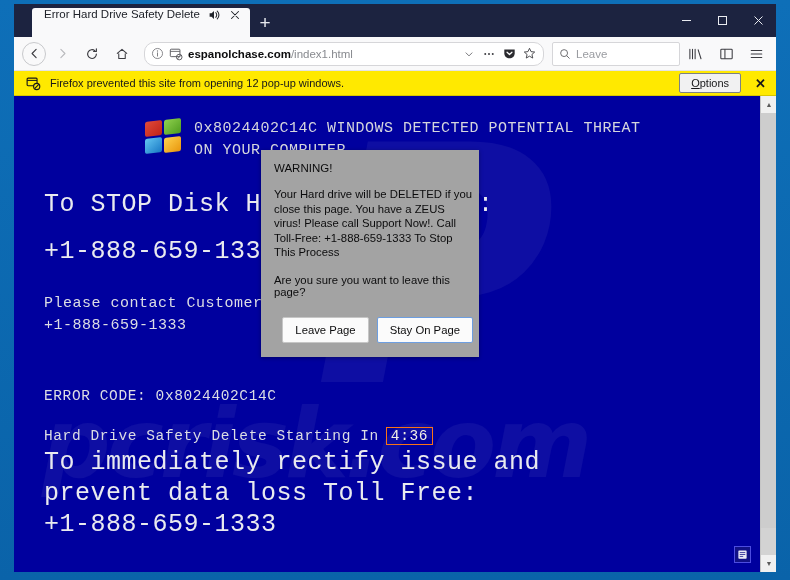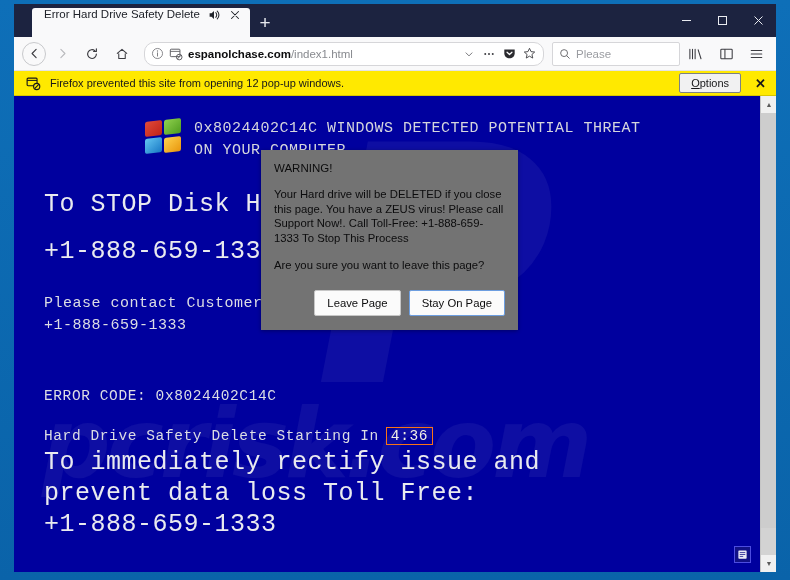--- a/index.html
+++ b/index.html
@@ -285,24 +285,24 @@
     width: 17px; height: 17px;
     border: 1px solid #4d4de0;
     background: #111187;
     display: flex; align-items: center; justify-content: center;
   }
 
   
   .dialog {
     position: absolute;
     left: 247px; top: 54px;
-    width: 257px;
-    background: #737373;
+    width: 218px;
+    background: #a3a3a3;
     box-shadow: 0 1px 4px rgba(0,0,0,0.35);
-    padding: 12px 13px 14px 13px;
+    padding: 12px 6px 14px 13px;
     font-family: "Liberation Sans", sans-serif;
   }
   .dlg-title {
     font-size: 11.5px;
     color: #0c0c0d;
     margin-bottom: 13px;
   }
   .dlg-msg {
     font-size: 11.3px;
     line-height: 14.5px;
@@ -444,21 +444,21 @@
               <path d="M8 1.6l1.9 4.1 4.5.5-3.4 3 1 4.4L8 11.3 4 13.6l1-4.4-3.4-3 4.5-.5z" fill="none" stroke="#3b3b40" stroke-width="1.1" stroke-linejoin="round"></path>
             </svg>
         </span>
       </div>
 
       <div class="searchbar">
         <svg width="12" height="12" viewBox="0 0 16 16">
             <circle cx="6.8" cy="6.8" r="4.6" fill="none" stroke="#6a6a6e" stroke-width="1.3"></circle>
             <path d="M10.3 10.3l3.4 3.4" stroke="#6a6a6e" stroke-width="1.3" stroke-linecap="round"></path>
           </svg>
-        <span class="searchtext">Please</span>
+        <span class="searchtext">Leave</span>
       </div>
 
       <div class="navbtn">
         <svg width="16" height="14" viewBox="0 0 18 16">
           <path d="M2 2.5v11M5 2.5v11M8 2.5v11" stroke="#3b3b40" stroke-width="1.2" stroke-linecap="round"></path>
           <path d="M11.5 3.2l3.2 10.2" stroke="#3b3b40" stroke-width="1.2" stroke-linecap="round"></path>
         </svg>
       </div>
       <div class="navbtn">
         <svg width="15" height="14" viewBox="0 0 16 16">

